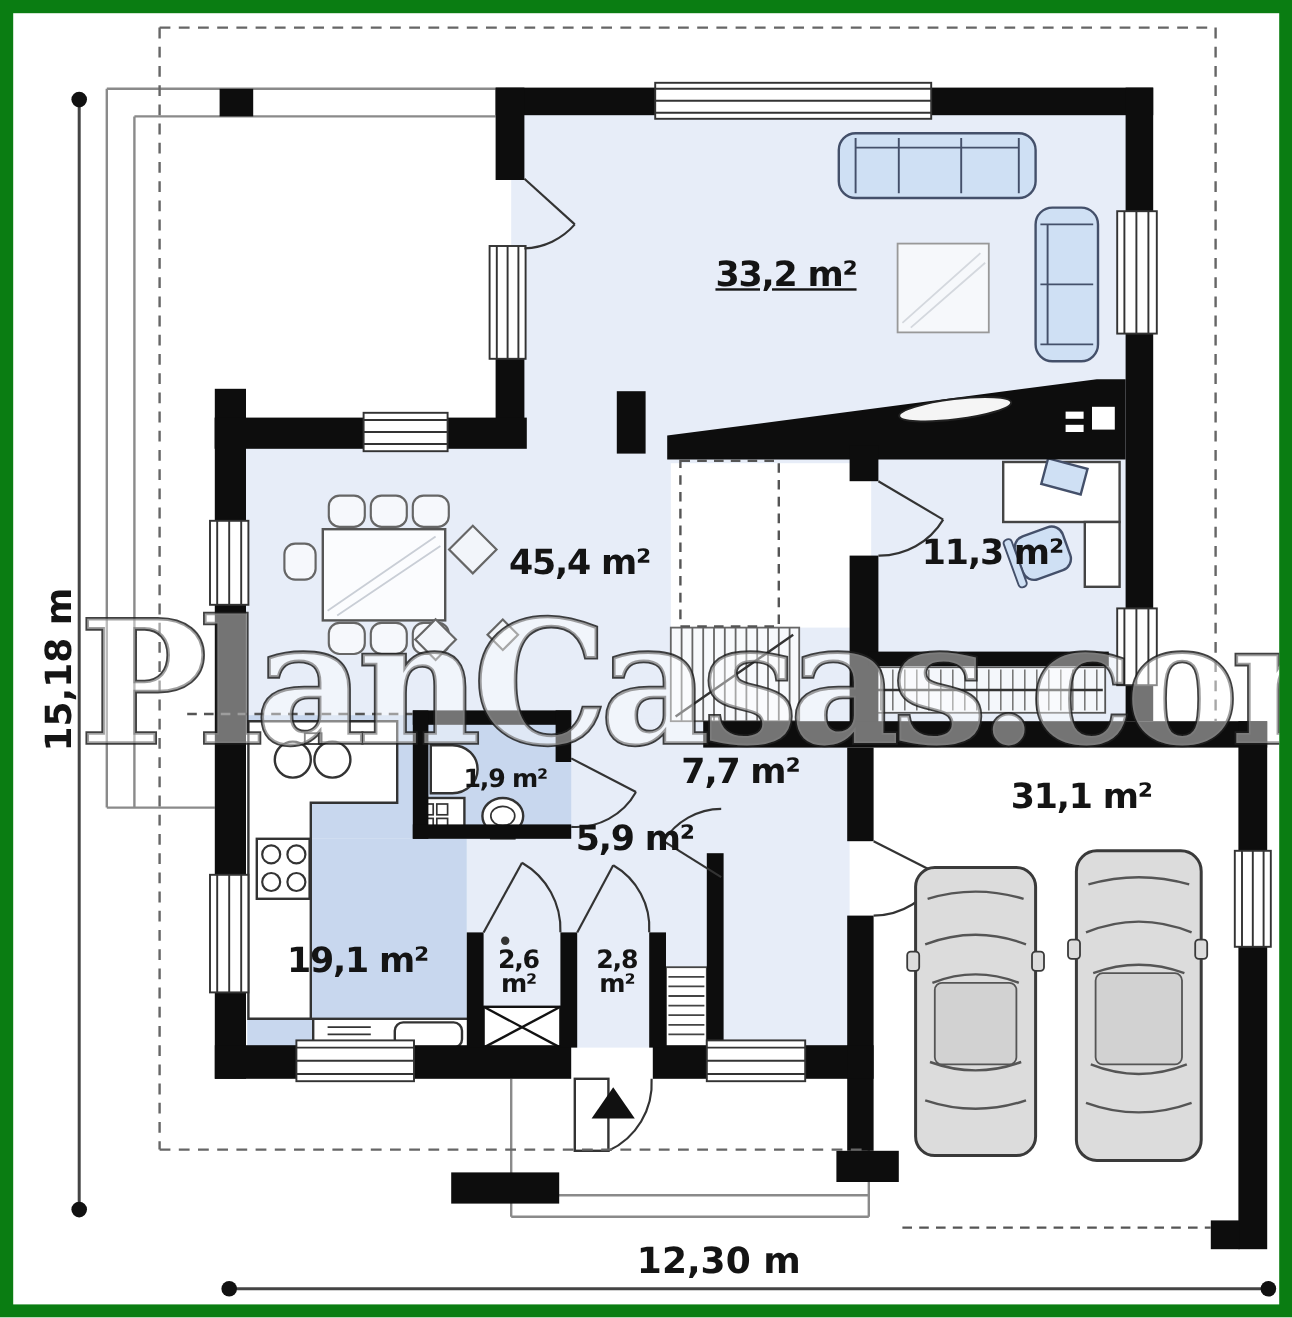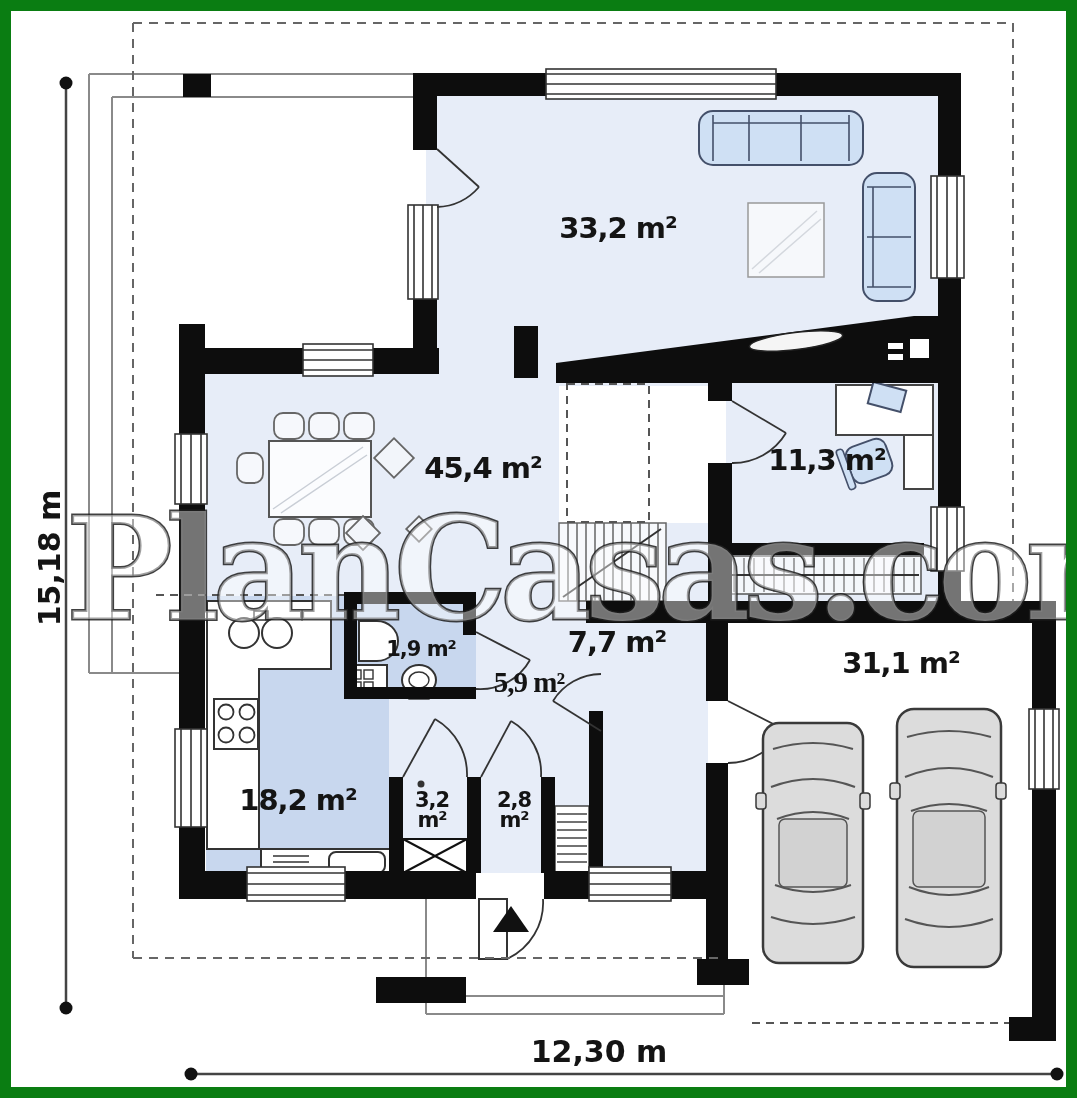--- a/index.html
+++ b/index.html
@@ -297,28 +297,28 @@
       <line x1="180" y1="1063" x2="1046" y2="1063"></line>
       <circle cx="55" cy="72" r="6.5" fill="#111" stroke="none"></circle>
       <circle cx="55" cy="997" r="6.5" fill="#111" stroke="none"></circle>
       <circle cx="180" cy="1063" r="6.5" fill="#111" stroke="none"></circle>
       <circle cx="1046" cy="1063" r="6.5" fill="#111" stroke="none"></circle>
     </g>
 
     <text x="55" y="608" font-size="142" font-weight="bold" letter-spacing="-7" font-family="DejaVu Serif, Liberation Serif, serif" fill="rgba(255,255,255,0.5)" stroke="#1f1f1f" stroke-width="3" paint-order="stroke fill" opacity="0.85">PlanCasas.com</text>
   </svg>
 
-  <div class="room-label" style="left:607px; top:218px;">33,2 m²</div>
+  <div class="room-label" style="left:644px; top:218px;text-decoration:underline;">33,2 m²</div>
   <div class="room-label" style="left:472px; top:458px;">45,4 m²</div>
   <div class="room-label" style="left:792px; top:450px;margin-left:24px;">11,3 m²</div>
   <div class="room-label small-label" style="left:410px; top:639px;">1,9 m²</div>
-  <div class="room-label" style="left:518px; top:672px;font-family:Liberation Serif, serif;">5,9 m²</div>
+  <div class="room-label" style="left:518px; top:688px;">5,9 m²</div>
   <div class="room-label" style="left:606px; top:632px;">7,7 m²</div>
-  <div class="room-label" style="left:287px; top:790px;">18,2 m²</div>
-  <div class="room-label small-label" style="left:421px; top:800px;">3,2
+  <div class="room-label" style="left:287px; top:790px;">19,1 m²</div>
+  <div class="room-label small-label" style="left:421px; top:800px;">2,6
 m²</div>
   <div class="room-label small-label" style="left:503px; top:800px;">2,8
 m²</div>
   <div class="room-label" style="left:890px; top:635px;margin-top:18px;">31,1 m²</div>
 
   <div class="room-label dim-label" id="dim-height-label">15,18 m</div>
   <div class="room-label dim-label" id="dim-width-label">12,30 m</div>
 </div>
 
 </body></html>

